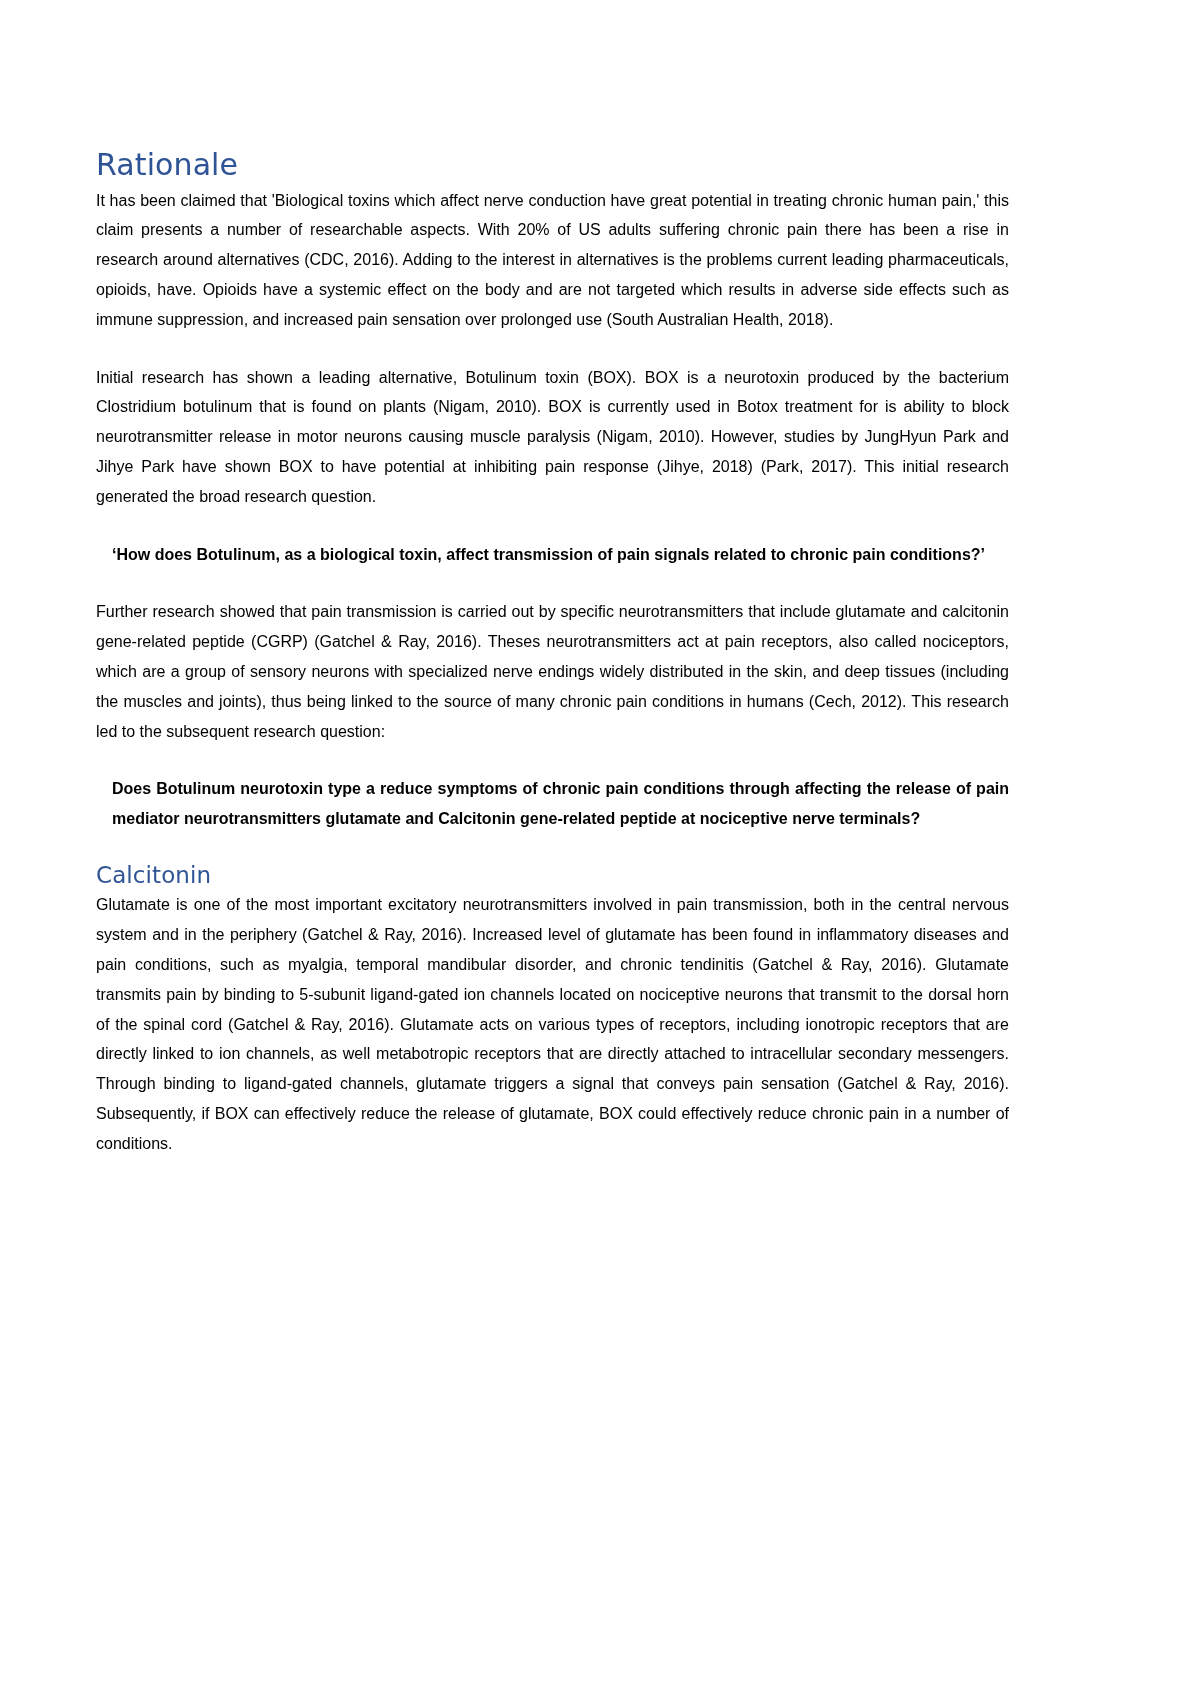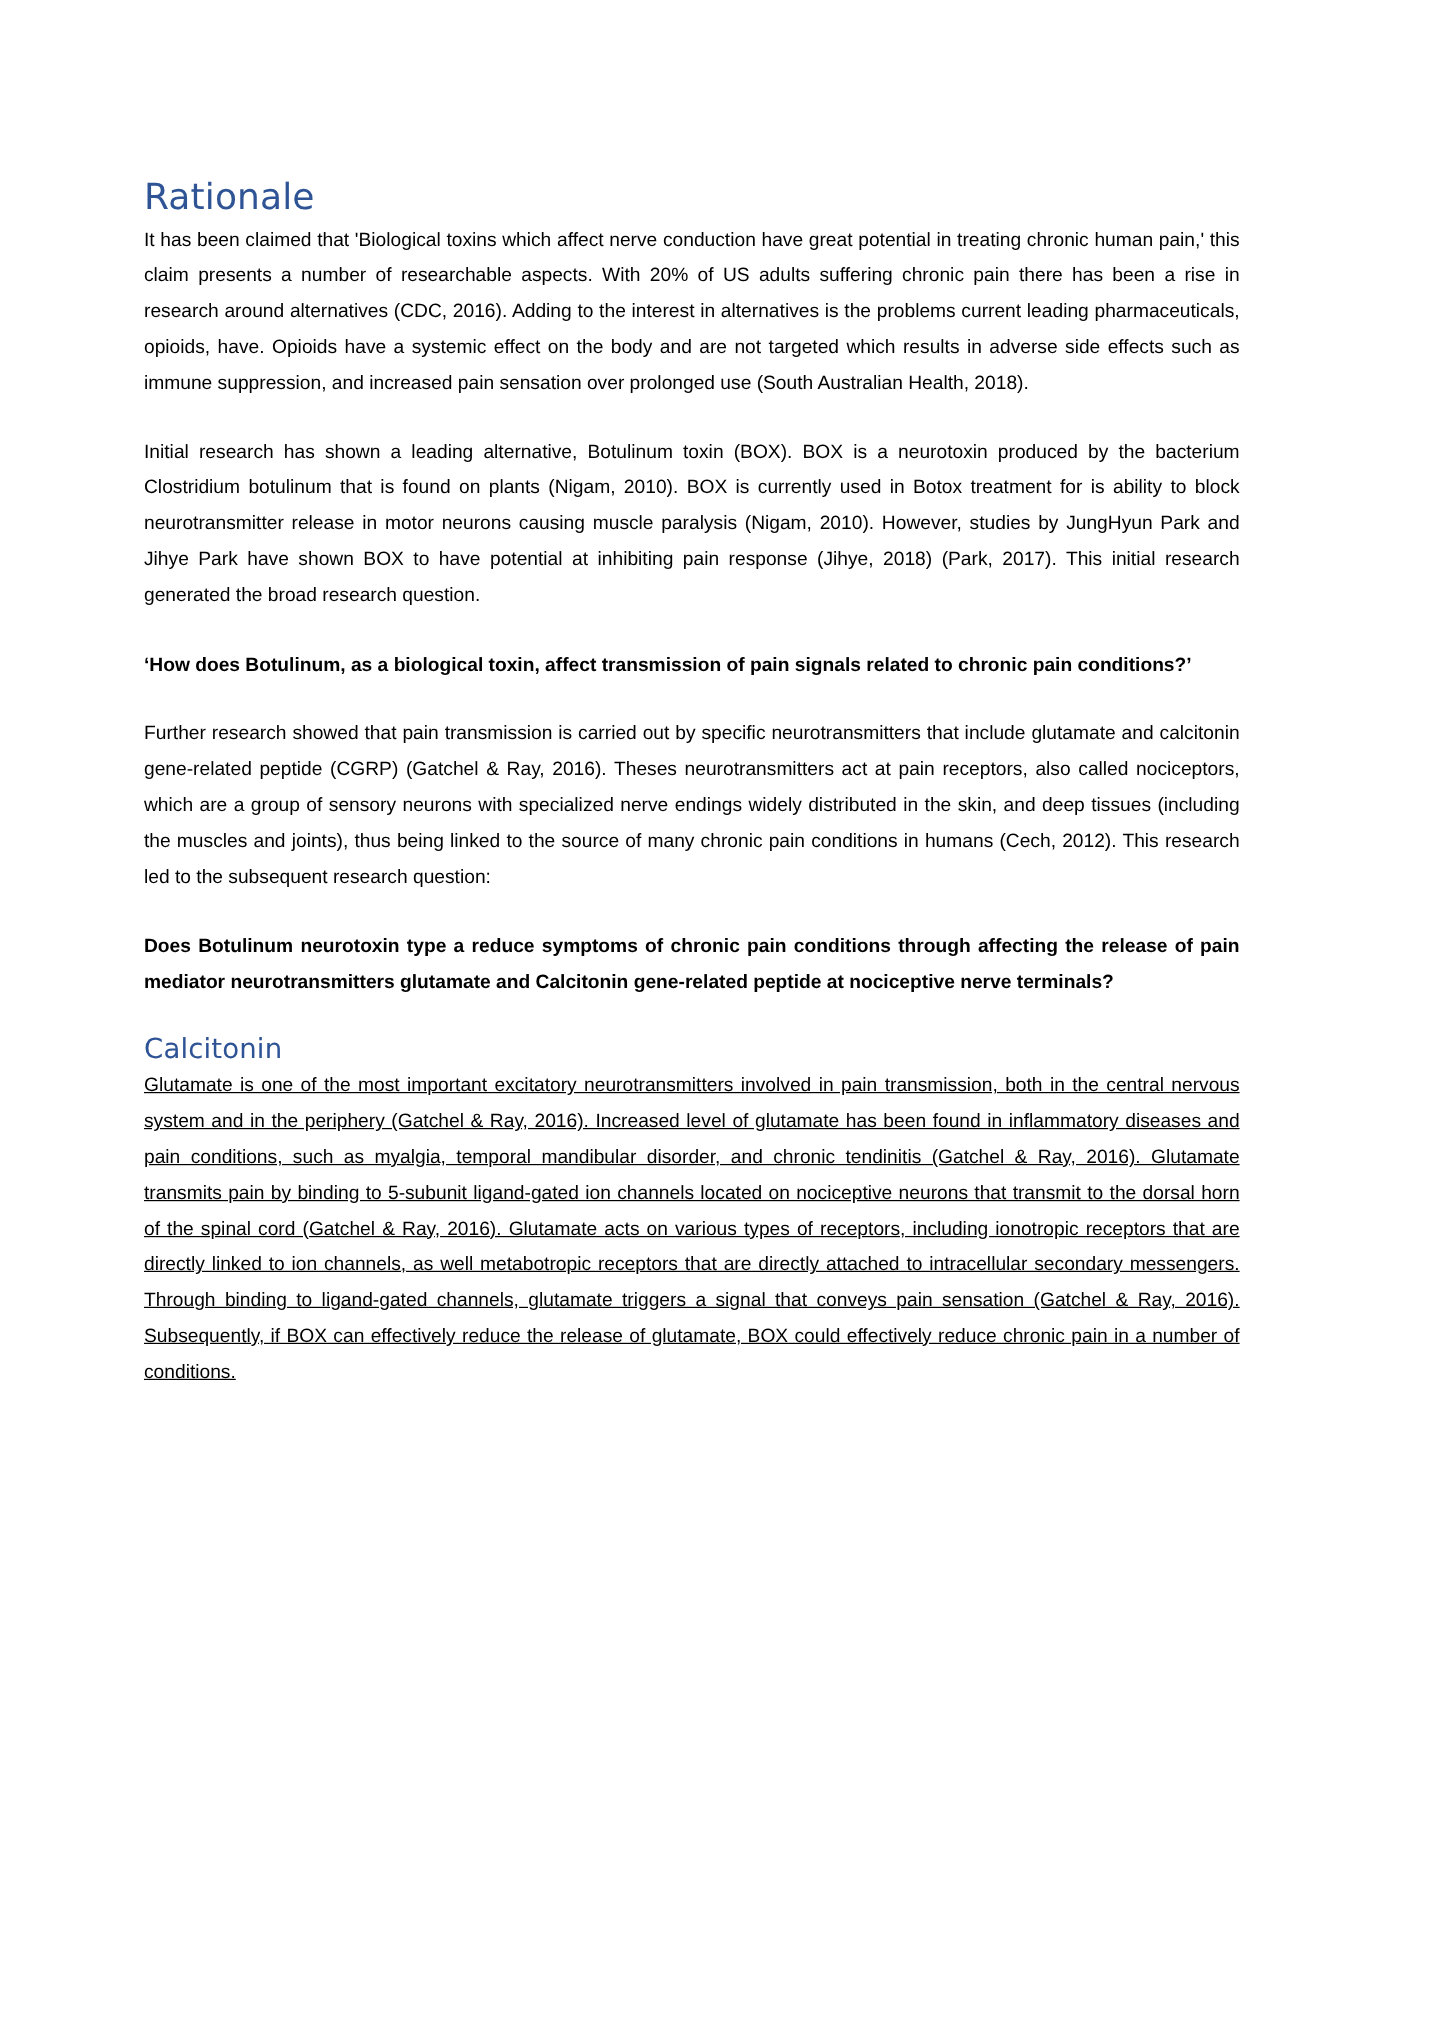--- a/index.html
+++ b/index.html
@@ -13,21 +13,21 @@
     font-family: "Liberation Sans", sans-serif;
     color: #000000;
     overflow: hidden;
   }
   .page {
     position: relative;
     width: 1038px;
     height: 1698px;
     background: #ffffff;
     box-sizing: border-box;
-    padding: 148px 187px 0 120px;
+    padding: 148px 187px 0 96px;
   }
   .doc-body {
     width: 913px;
   }
   h1.heading1 {
     font-family: "DejaVu Sans", sans-serif;
     font-size: 30px;
     font-weight: 400;
     color: #2F5496;
     margin: 0 0 4px 0;
@@ -51,25 +51,25 @@
     font-size: 16px;
     line-height: 29.8px;
     text-align: justify;
     text-justify: inter-word;
     margin: 0 0 28px 0;
     font-stretch: condensed;
     transform-origin: left top;
   }
   p.body-text.tight {
     margin-bottom: 12px;
-    text-decoration: underline;
   }
   p.body-text.q-justified {
     font-weight: 700;
     text-align: justify;
+    margin-left: 16px;
   }
 </style>
 </head>
 <body>
 
 <div class="page">
   <div class="doc-body">
 
     <h1 class="heading1">Rationale</h1>
 

